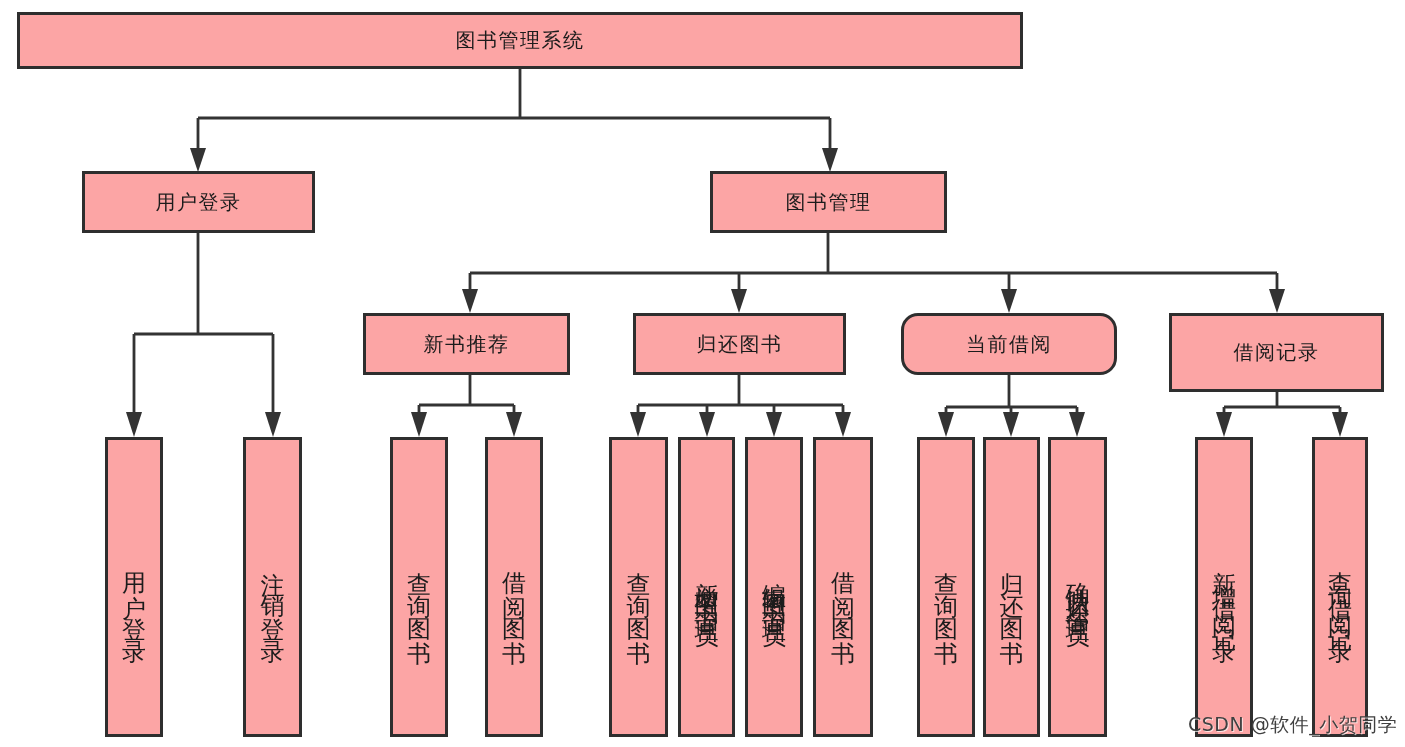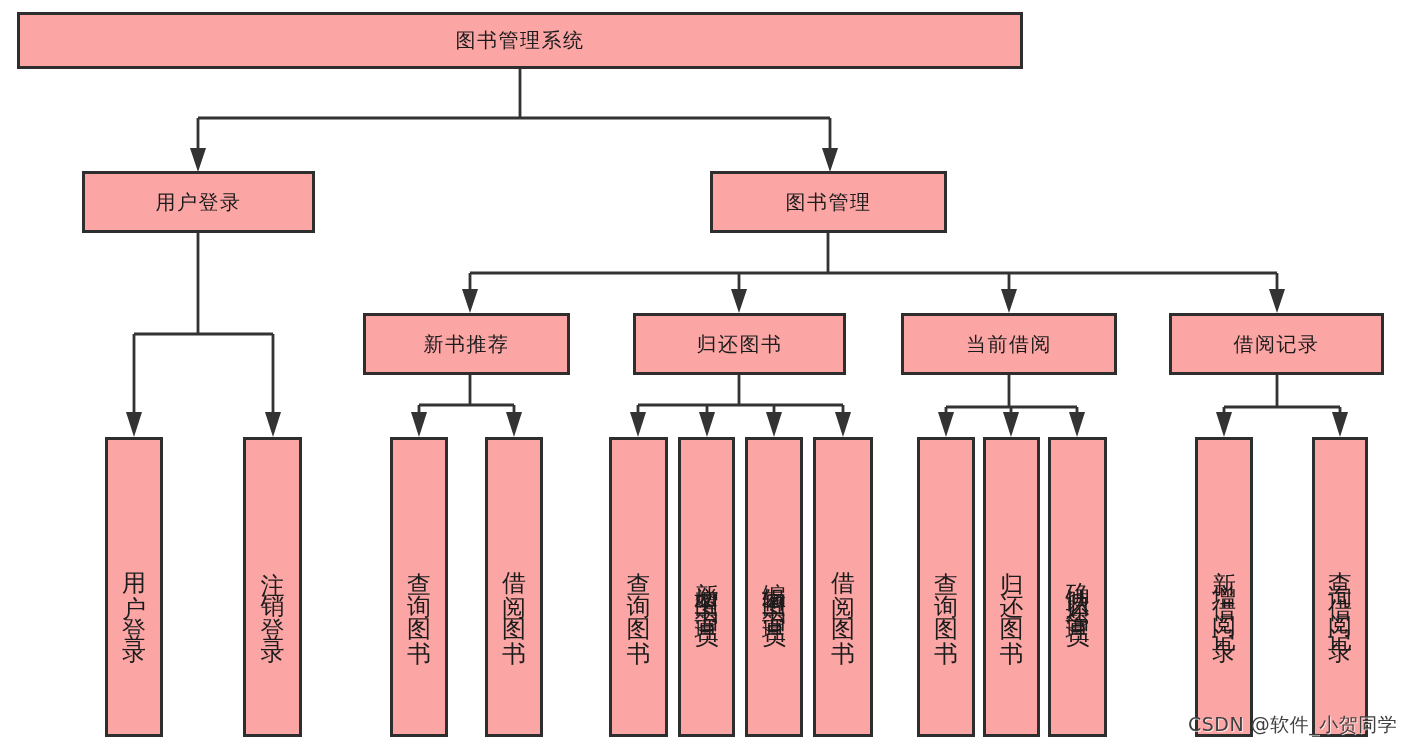--- a/index.html
+++ b/index.html
@@ -117,24 +117,24 @@
   <div class="node" style="left:710px; top:171px; width:237px; height:62px;">
     <span class="hlabel">图书管理</span>
   </div>
 
   <div class="node" style="left:363px; top:313px; width:207px; height:62px;">
     <span class="hlabel">新书推荐</span>
   </div>
   <div class="node" style="left:633px; top:313px; width:213px; height:62px;">
     <span class="hlabel">归还图书</span>
   </div>
-  <div class="node" style="left:901px; top:313px; width:216px; height:62px;">
+  <div class="node" style="left:901px; top:313px; width:216px; height:62px;border-radius:17px;">
     <span class="hlabel">当前借阅</span>
   </div>
-  <div class="node" style="left:1169px; top:313px; width:215px; height:62px;">
+  <div class="node" style="left:1169px; top:313px; width:215px; height:79px;">
     <span class="hlabel">借阅记录</span>
   </div>
 
   <div class="node" style="left:105px; top:437px; width:58px; height:300px;">
     <span class="vlabel sp-wide">用户登录</span>
   </div>
   <div class="node" style="left:243px; top:437px; width:59px; height:300px;">
     <span class="vlabel sp-wide">注销登录</span>
   </div>
 

